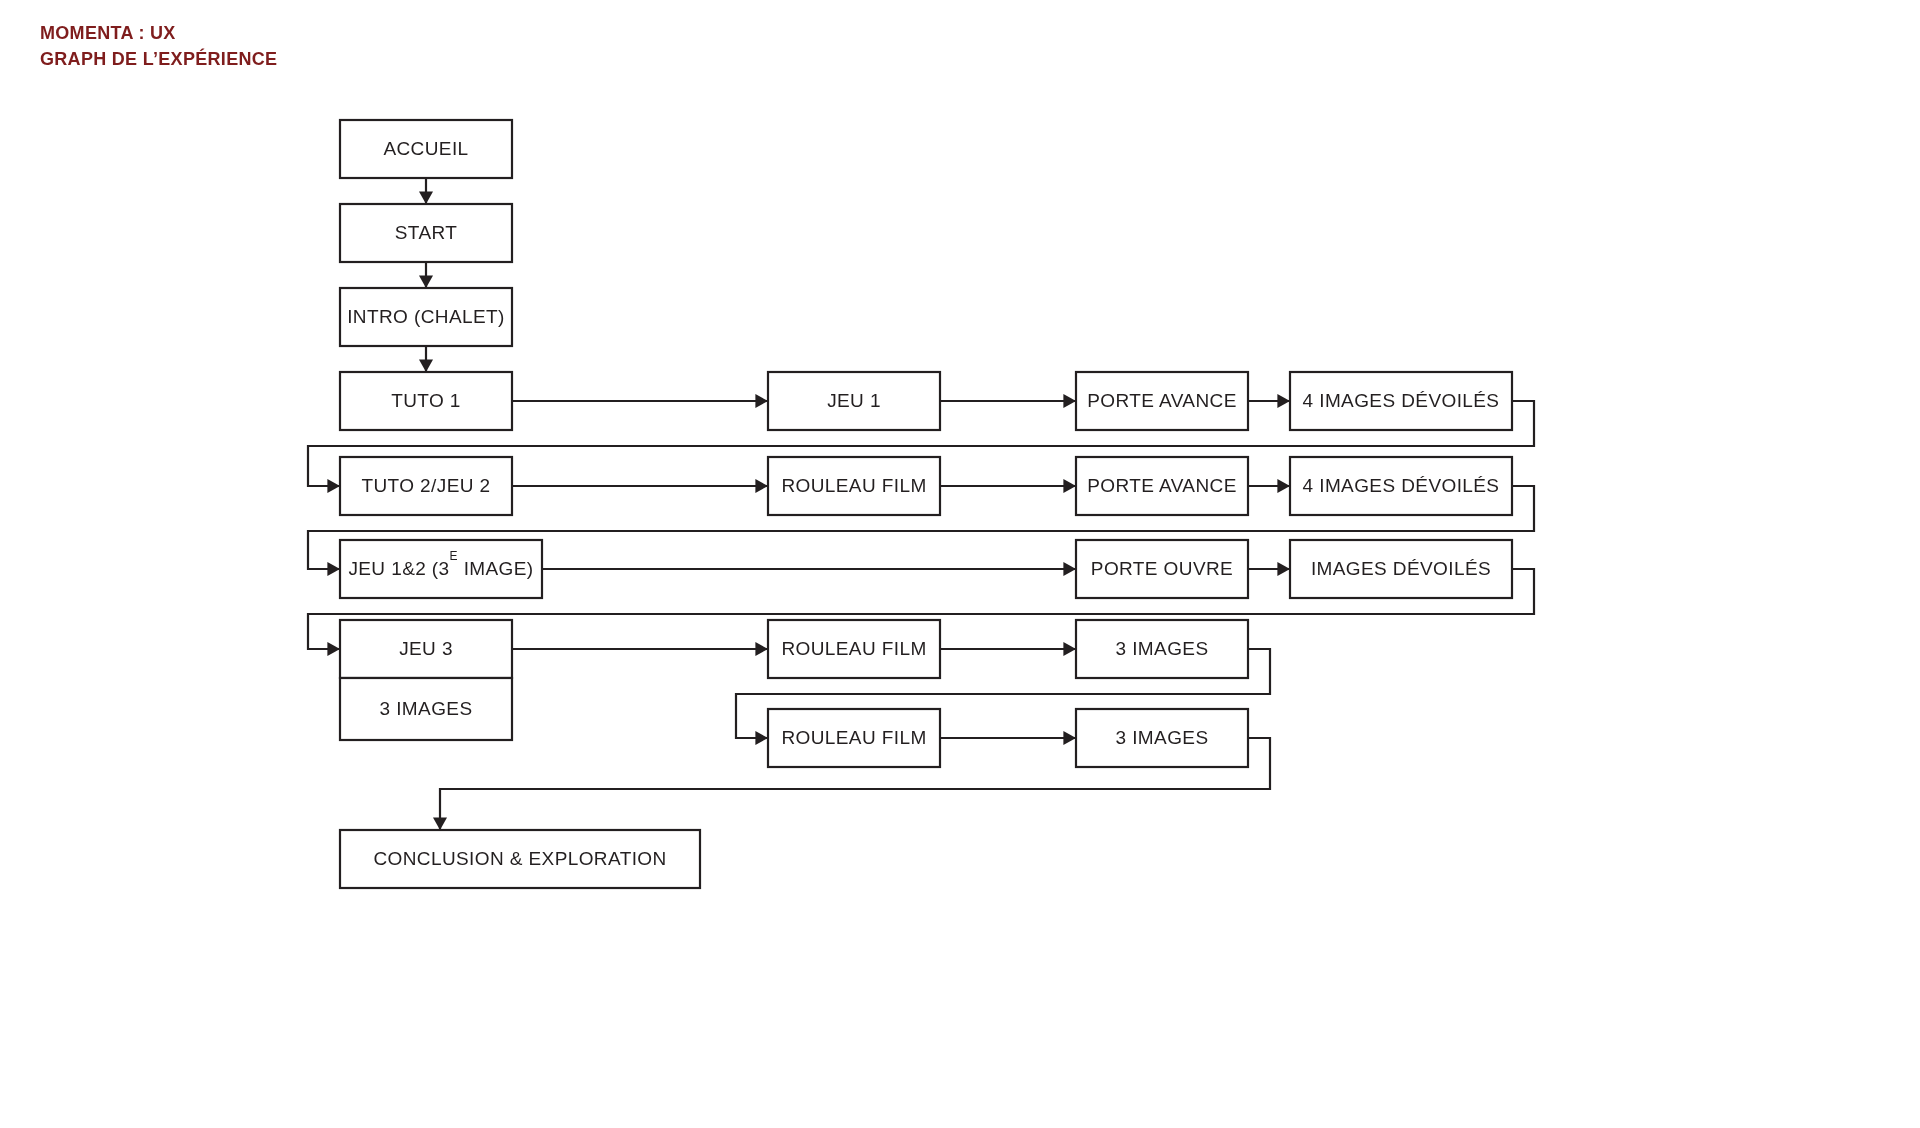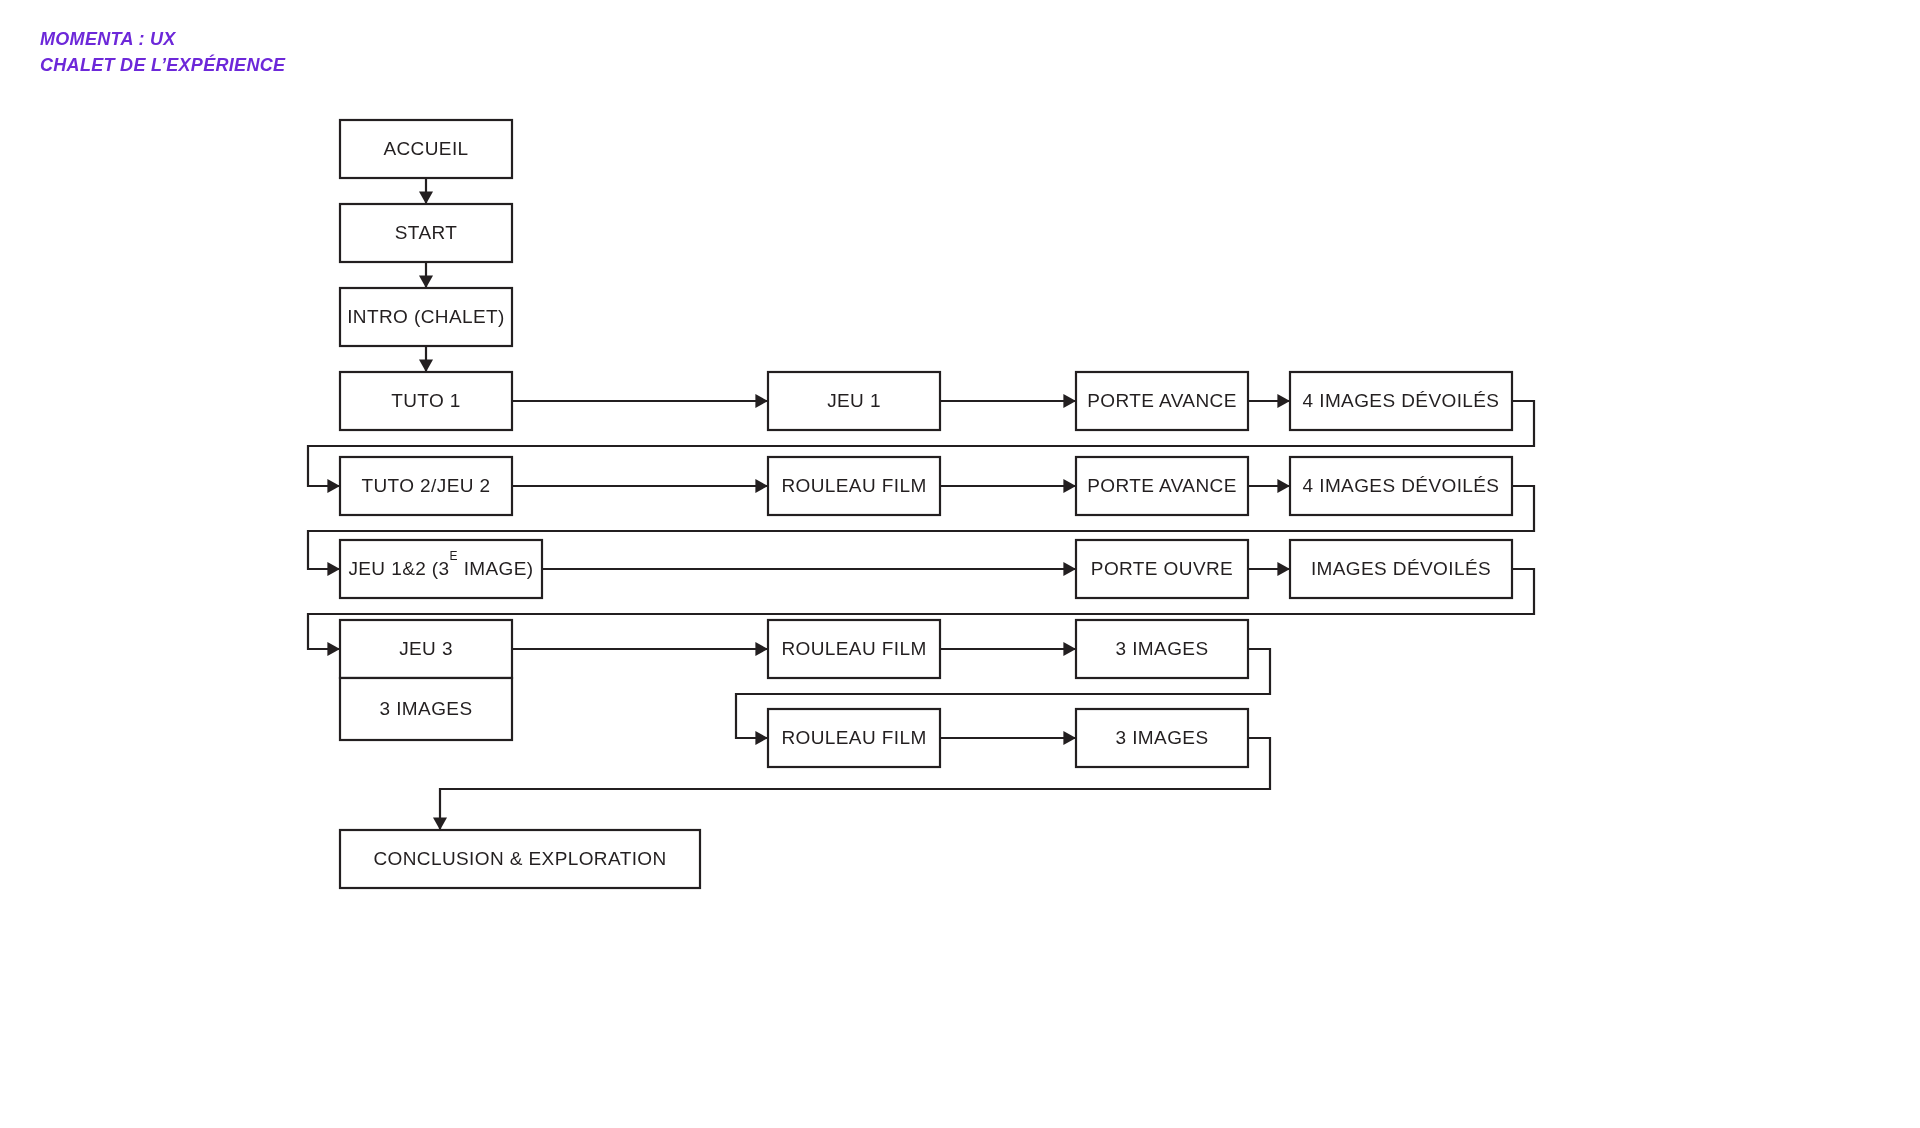--- a/index.html
+++ b/index.html
@@ -11,27 +11,26 @@
     width: 1920px;
     height: 1128px;
     font-family: "Liberation Sans", sans-serif;
     color: #1a1a1a;
     overflow: hidden;
     position: relative;
   }
   #title-block {
     position: absolute;
     left: 40px;
-    top: 26px;
+    top: 20px;
     font-size: 18px;
     font-weight: bold;
     letter-spacing: 0.3px;
     line-height: 1.45;
-    color: #6d28d9;
-    font-style: italic;
+    color: #7f1d1d;
   }
   #title-block .title-line { display: block; white-space: pre; }
   #diagram-canvas {
     position: absolute;
     left: 0;
     top: 0;
   }
   .node-rect {
     fill: #ffffff;
     stroke: #231f20;
@@ -58,21 +57,21 @@
   }
   .edge-head {
     fill: #231f20;
   }
 </style>
 </head>
 <body>
 
 <div id="title-block">
   <span class="title-line">MOMENTA : UX</span>
-  <span class="title-line">CHALET DE L’EXPÉRIENCE</span>
+  <span class="title-line">GRAPH DE L’EXPÉRIENCE</span>
 </div>
 
 <svg id="diagram-canvas" width="1920" height="1128" viewBox="0 0 1920 1128">
   <g id="edges-layer">
       <g>
         <path d="M 426 178 L 426 203" class="edge-line"></path>
         <polygon points="426,204 418.98,191.4 433.02,191.4" class="edge-head"></polygon>
       </g>
       <g>
         <path d="M 426 262 L 426 287" class="edge-line"></path>

